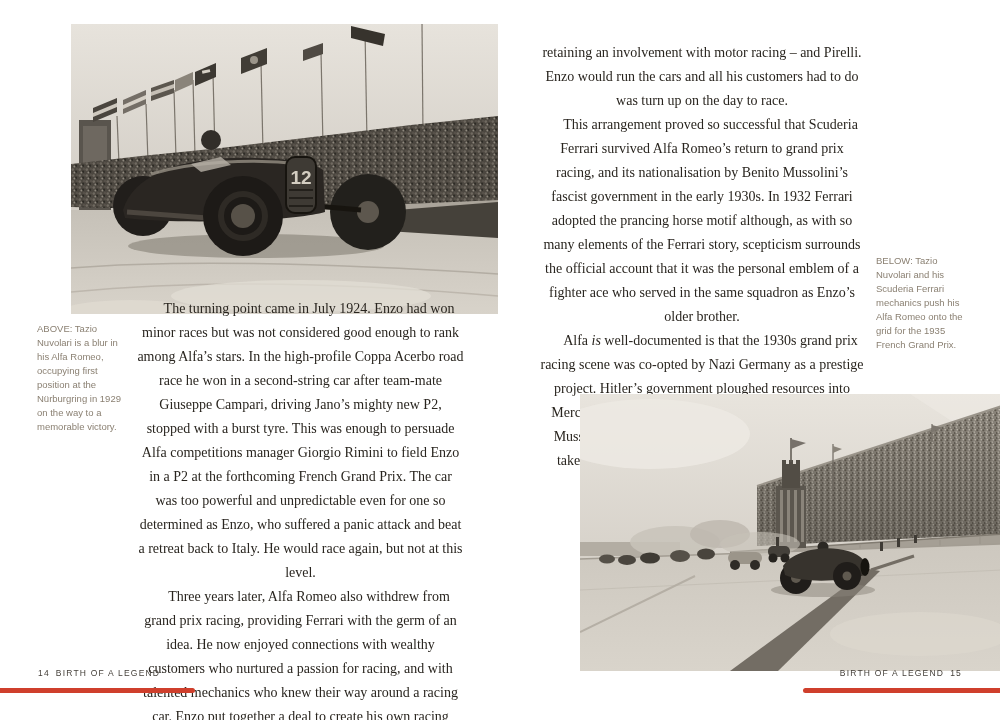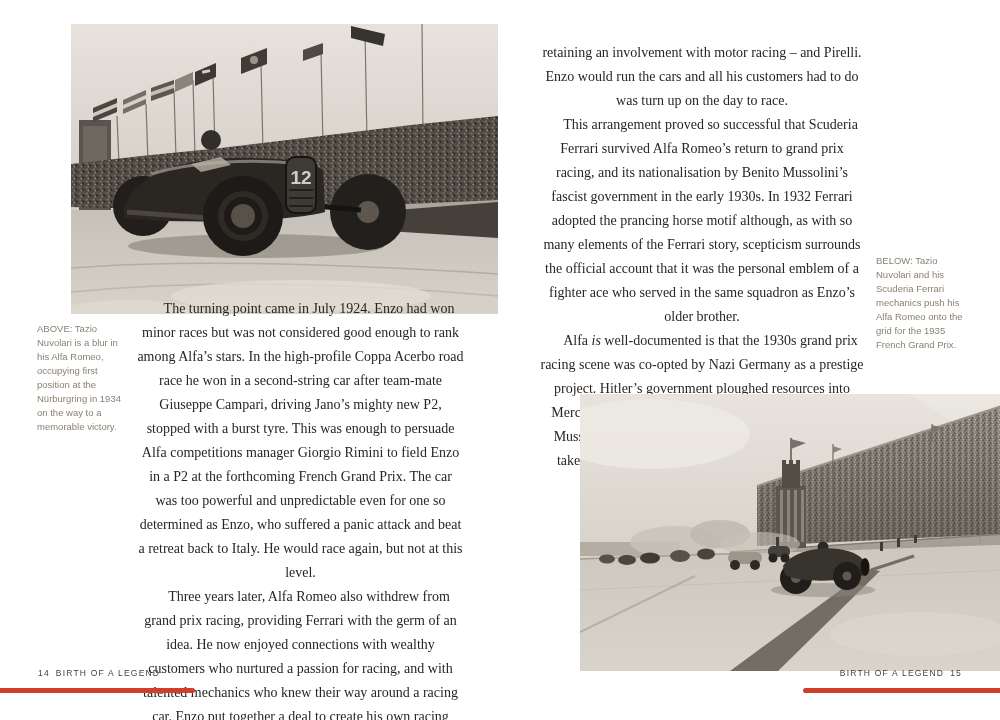--- a/index.html
+++ b/index.html
@@ -120,21 +120,21 @@
       <line x1="218" y1="182" x2="242" y2="182" stroke="#23201b" stroke-width="2"></line>
       <text x="230" y="160" font-family="Liberation Sans, sans-serif" font-size="19" font-weight="bold" fill="#d3cdc1" text-anchor="middle">12</text>
       <path d="M 56 188 L 150 195" stroke="#4c463f" stroke-width="5" fill="none"></path>
       <circle cx="172" cy="192" r="40" fill="#1d1a17"></circle>
       <circle cx="172" cy="192" r="22" fill="none" stroke="#3a362f" stroke-width="6" opacity="0.6"></circle>
       <circle cx="172" cy="192" r="12" fill="#575148"></circle>
     </g>
   </svg>
 </figure>
 
-<aside class="caption caption-left">ABOVE: Tazio Nuvolari is a blur in his Alfa Romeo, occupying first position at the Nürburgring in 1934 on the way to a memorable victory.</aside>
+<aside class="caption caption-left">ABOVE: Tazio Nuvolari is a blur in his Alfa Romeo, occupying first position at the Nürburgring in 1929 on the way to a memorable victory.</aside>
 
 <div class="body-col body-left">
   <p class="indent">The turning point came in July 1924. Enzo had won minor races but was not considered good enough to rank among Alfa’s stars. In the high-profile Coppa Acerbo road race he won in a second-string car after team-mate Giuseppe Campari, driving Jano’s mighty new P2, stopped with a burst tyre. This was enough to persuade Alfa competitions manager Giorgio Rimini to field Enzo in a P2 at the forthcoming French Grand Prix. The car was too powerful and unpredictable even for one so determined as Enzo, who suffered a panic attack and beat a retreat back to Italy. He would race again, but not at this level.</p>
   <p class="indent">Three years later, Alfa Romeo also withdrew from grand prix racing, providing Ferrari with the germ of an idea. He now enjoyed connections with wealthy customers who nurtured a passion for racing, and with talented mechanics who knew their way around a racing car. Enzo put together a deal to create his own racing company, Scuderia Ferrari, with seed capital from two wealthy customers, plus a buy-in from Alfa Romeo – who understood the marketing value of</p>
 </div>
 
 <div class="footer footer-left">
   <span class="pgnum">14</span><span>BIRTH OF A LEGEND</span>
 </div>
 <div class="rule rule-left" style="background: rgb(207, 63, 44);"></div>

